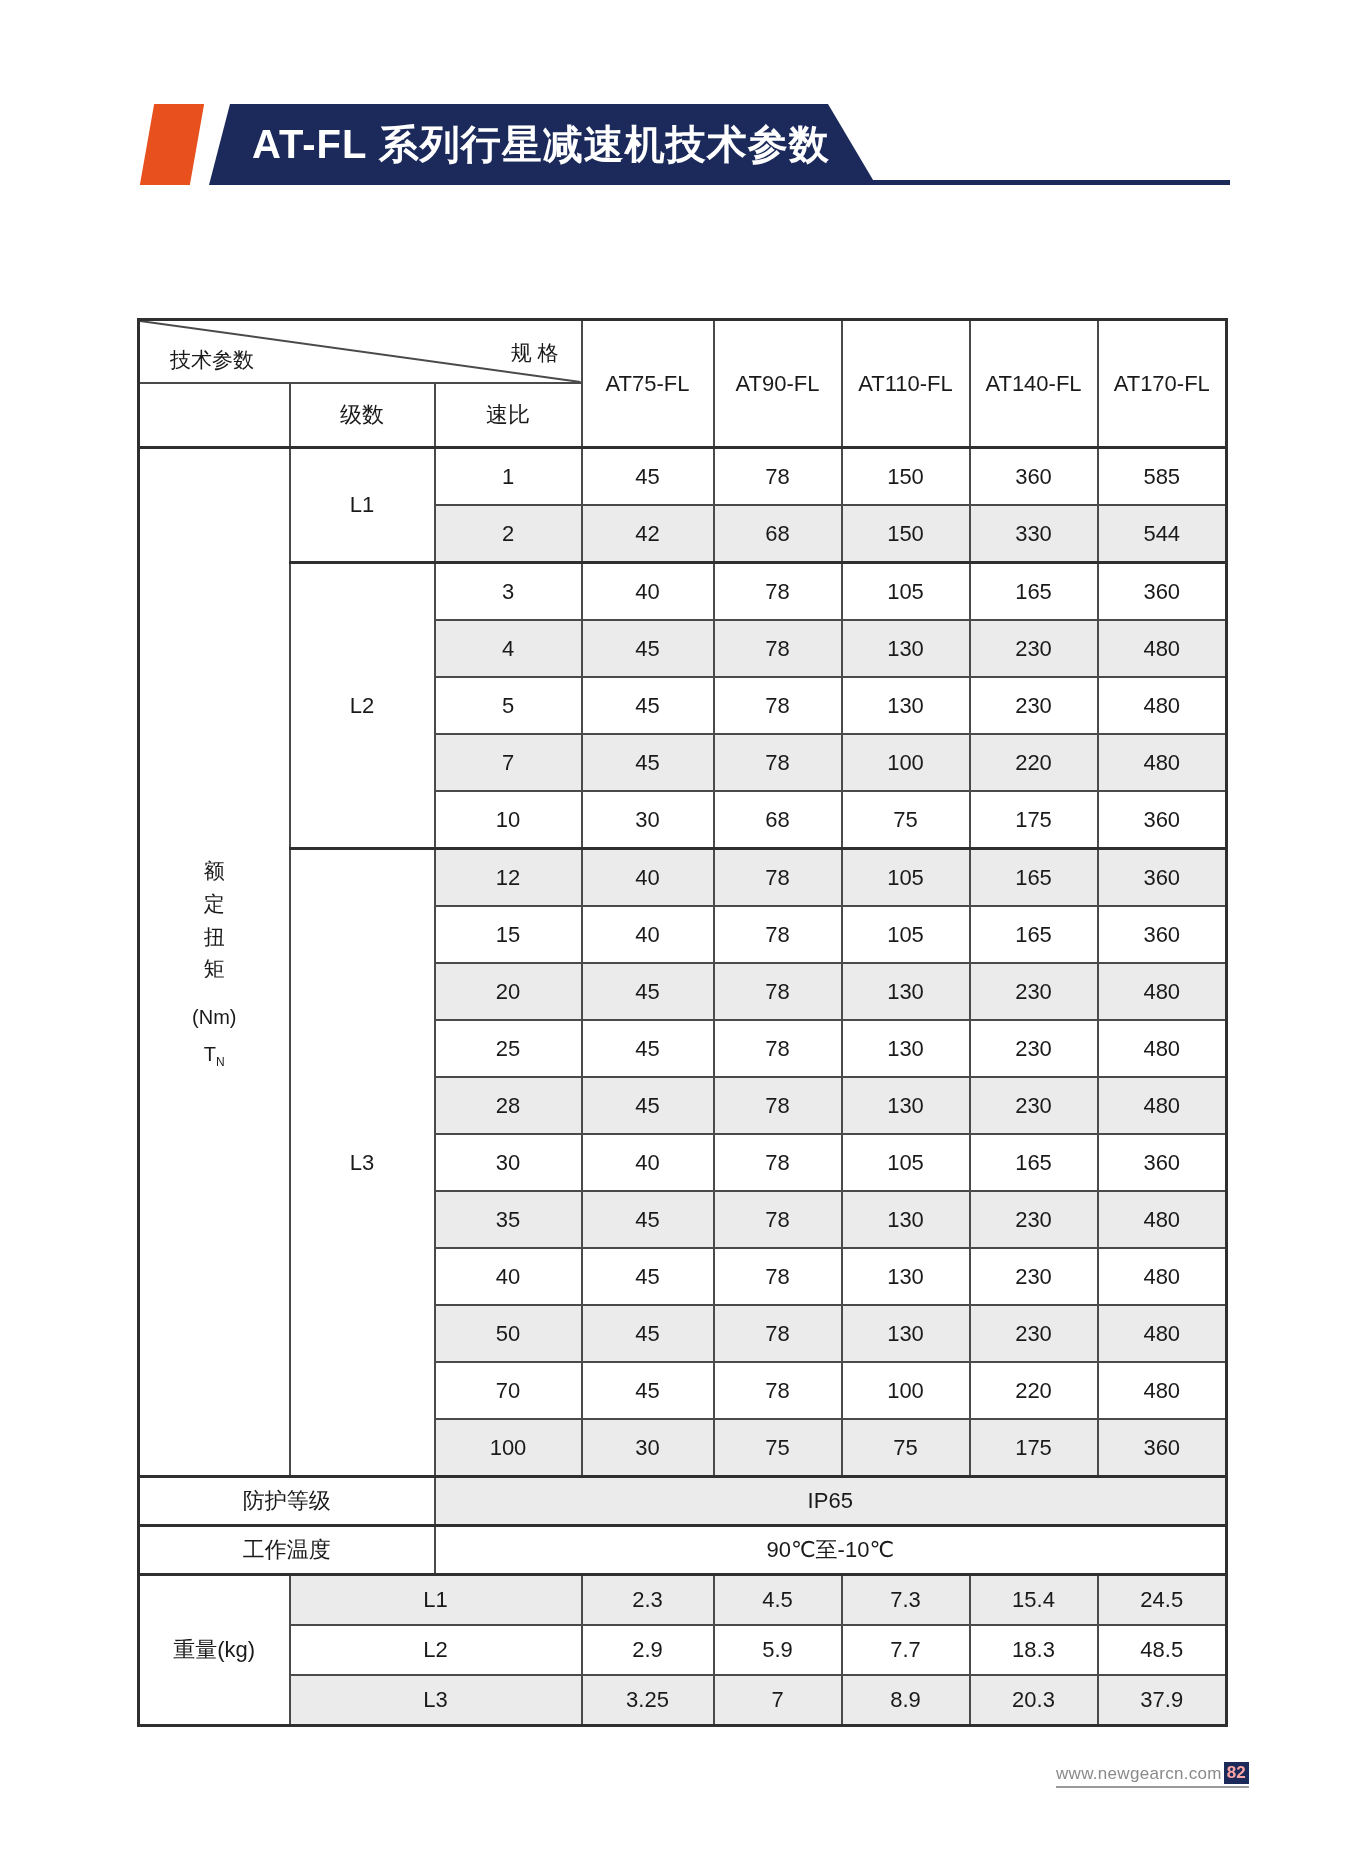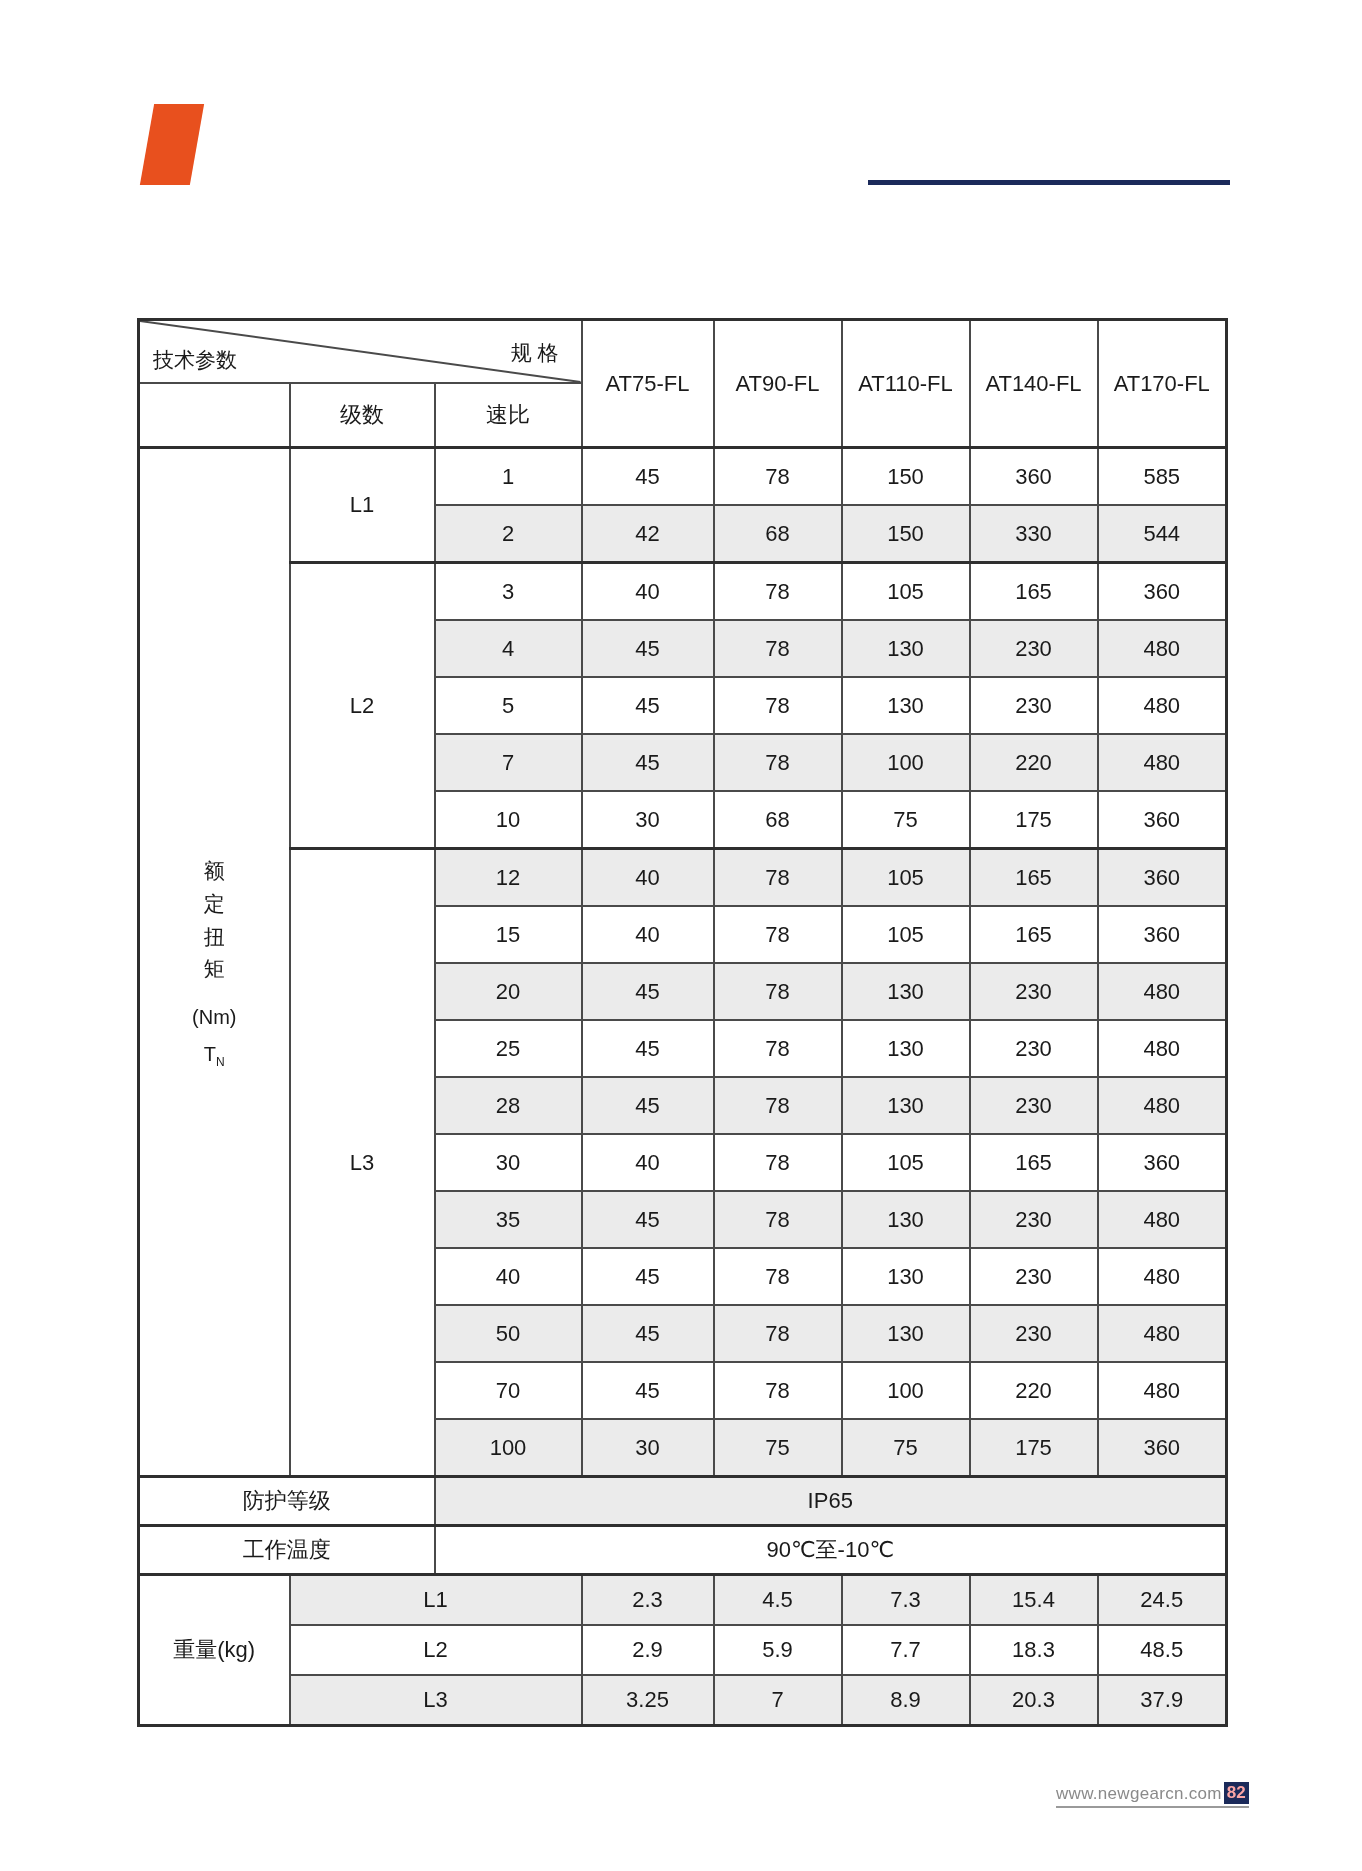--- a/index.html
+++ b/index.html
@@ -36,41 +36,44 @@
   tr.r-w   > td { height:48px; }
   td.hdr { background:#D6D6D5; }
   tr.alt td { background:#EBEBEB; }
   td.whitecell, tr.alt td.whitecell { background:#ffffff; }
   tr.sep > td { border-top:3px solid #2f2f2f; }
 
   
   td.corner { position:relative; }
   td.corner svg { position:absolute; left:0; top:0; width:100%; height:100%; display:block; }
   .corner-spec  { position:absolute; top:7px; right:22px; font-size:21px;margin-top:11px; }
-  .corner-param { position:absolute; bottom:8px; left:13px; font-size:21px; }
+  .corner-param { position:absolute; bottom:8px; left:30px; font-size:21px; }
 
   
   .torque-label { display:flex; flex-direction:column; align-items:center; justify-content:center; }
   .torque-cn  { white-space:pre-line; font-size:21px; line-height:1.55; }
   .torque-unit{ font-size:20px; margin-top:20px; }
   .torque-sym { font-size:20px; margin-top:14px; }
   .torque-sym sub { font-size:12px; }
 
   
   .footer { position:absolute; left:1056px; top:1762px; display:flex; align-items:flex-end;
-            border-bottom:2px solid #9a9a9a; padding-bottom:2px;margin-top:20px; }
+            border-bottom:2px solid #9a9a9a; padding-bottom:2px; }
   .footer-url { color:#8a8a8a; font-size:17px; letter-spacing:0.3px; }
   .footer-page { background:#1B2A5A; color:#fca5a5; font-size:17px; font-weight:bold; padding:1px 3px; margin-left:2px; }
 </style>
 </head>
 <body>
 
 <div id="page">
 
   <div class="banner-orange"></div>
+  <div class="banner-navy">
+    <span class="banner-title">AT-FL 系列行星减速机技术参数</span>
+  </div>
   <div class="header-rule"></div>
 
   <table class="spec">
     <colgroup>
       <col style="width:151px">
         <col style="width:145px">
         <col style="width:147px">
       <col style="width:132px">
         <col style="width:128px">
         <col style="width:128px">

